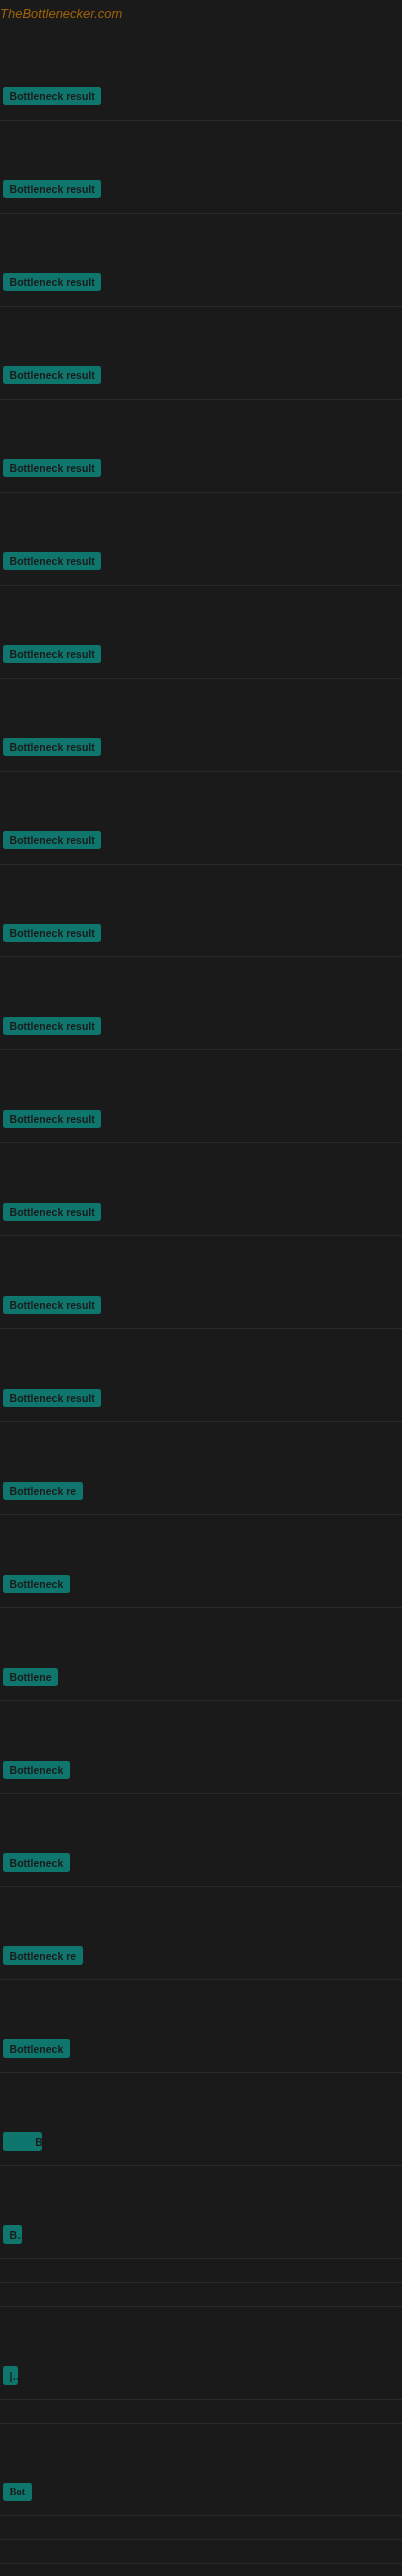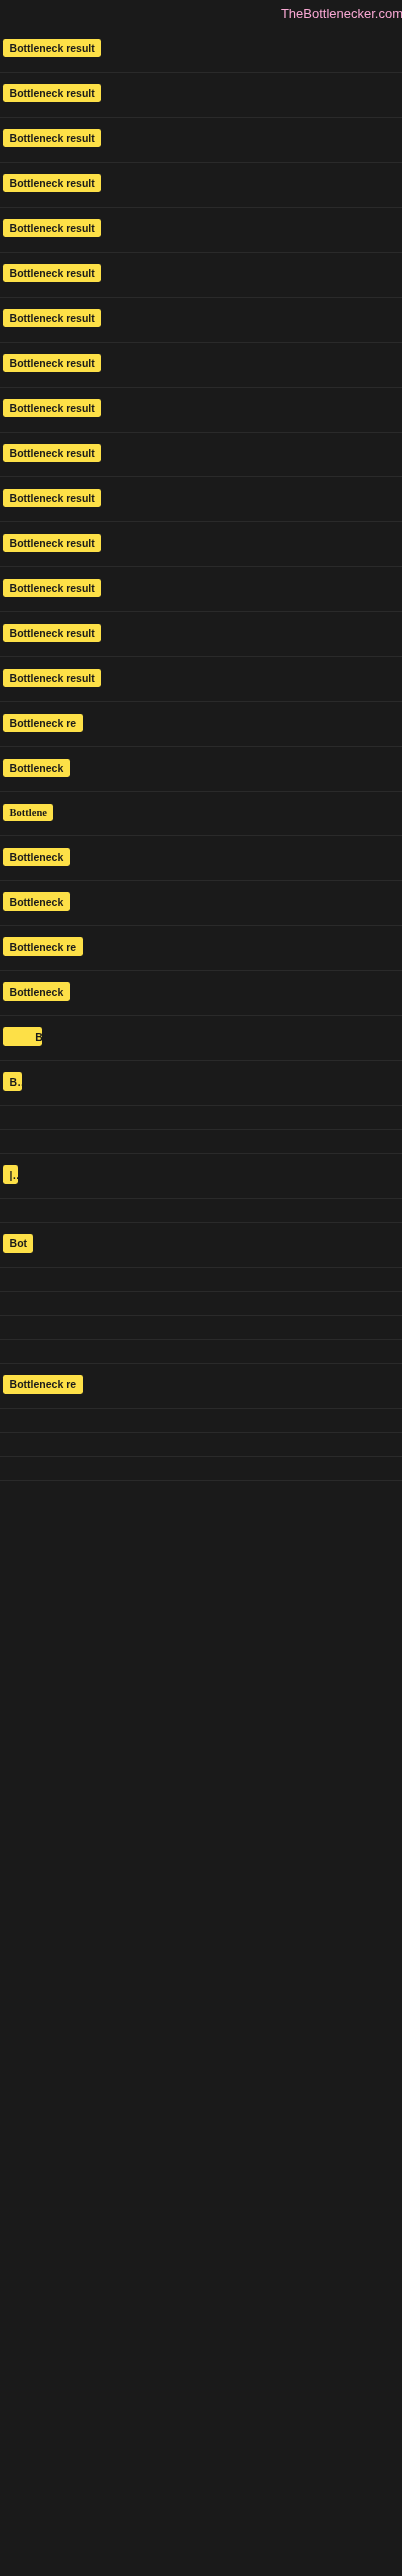--- a/index.html
+++ b/index.html
@@ -8,37 +8,39 @@
       box-sizing: border-box;
     }
     body {
       width: 403px;
       min-height: 2576px;
       background-color: #1a1a1a;
       font-family: Arial, sans-serif;
       position: relative;
     }
     .site-title {
-      text-align: right;
-      color: #f9a8d4;
+      text-align: left;
+      color: #a16207;
       font-size: 13px;
       padding: 6.4px 0;
       background-color: #1a1a1a;
+      font-style: italic;
     }
     .bottleneck-badge {
       display: inline-block;
-      background-color: #fde047;
+      background-color: #0f766e;
       color: #1a1a1a;
       font-size: 10.5px;
       font-weight: bold;
       padding: 3.2px 6.4px;
       border-radius: 2.4px;
       white-space: nowrap;
       overflow: hidden;
       text-overflow: ellipsis;
+      margin-top: 48px;
     }
     .row {
       padding: 11.3px 3.2px;
       border-bottom: 0.8px solid #2a2a2a;
     }
   </style>
 </head>
 <body>
 
 <div class="site-title">
@@ -56,32 +58,32 @@
     <div class="row"><span class="bottleneck-badge" style="max-width: 163px;">Bottleneck result</span></div>
     <div class="row"><span class="bottleneck-badge" style="max-width: 159px;">Bottleneck result</span></div>
     <div class="row"><span class="bottleneck-badge" style="max-width: 151px;">Bottleneck result</span></div>
     <div class="row"><span class="bottleneck-badge" style="max-width: 162px;">Bottleneck result</span></div>
     <div class="row"><span class="bottleneck-badge" style="max-width: 149px;">Bottleneck result</span></div>
     <div class="row"><span class="bottleneck-badge" style="max-width: 143px;">Bottleneck result</span></div>
     <div class="row"><span class="bottleneck-badge" style="max-width: 141px;">Bottleneck result</span></div>
     <div class="row"><span class="bottleneck-badge" style="max-width: 133px;">Bottleneck result</span></div>
     <div class="row"><span class="bottleneck-badge" style="max-width: 105px;">Bottleneck re</span></div>
     <div class="row"><span class="bottleneck-badge" style="max-width: 85px;">Bottleneck</span></div>
-    <div class="row"><span class="bottleneck-badge" style="max-width: 68px; font-family: Liberation Serif, serif;">Bottlene</span></div>
+    <div class="row"><span class="bottleneck-badge" style="max-width: 68px;">Bottlene</span></div>
     <div class="row"><span class="bottleneck-badge" style="max-width: 85px;">Bottleneck</span></div>
     <div class="row"><span class="bottleneck-badge" style="max-width: 76px;">Bottleneck</span></div>
     <div class="row"><span class="bottleneck-badge" style="max-width: 101px;">Bottleneck re</span></div>
     <div class="row"><span class="bottleneck-badge" style="max-width: 81px;">Bottleneck</span></div>
     <div class="row"><span class="bottleneck-badge" style="max-width: 31px; padding-left: 32px;">Bo</span></div>
     <div class="row"><span class="bottleneck-badge" style="max-width: 19.3px;">B</span></div>
     <div class="row" style="min-height: 24px;"></div>
     <div class="row" style="min-height: 24px;"></div>
     <div class="row"><span class="bottleneck-badge" style="max-width: 14.5px;">|</span></div>
     <div class="row" style="min-height: 24px;"></div>
-    <div class="row"><span class="bottleneck-badge" style="max-width: 34px;">Bot</span></div>
+    <div class="row"><span class="bottleneck-badge" style="max-width: 34px; font-family: Liberation Serif, serif;">Bot</span></div>
     <div class="row" style="min-height: 24px;"></div>
     <div class="row" style="min-height: 24px;"></div>
     <div class="row" style="min-height: 24px;"></div>
     <div class="row" style="min-height: 24px;"></div>
     <div class="row"><span class="bottleneck-badge" style="max-width: 101px;">Bottleneck re</span></div>
     <div class="row" style="min-height: 24px;"></div>
     <div class="row" style="min-height: 24px;"></div>
     <div class="row" style="min-height: 24px;"></div>
   </div>
 

